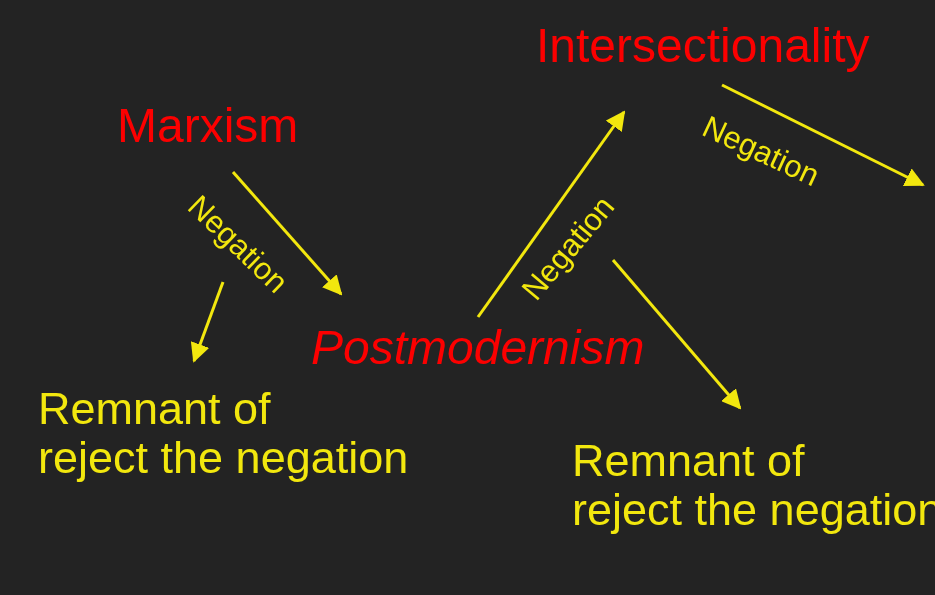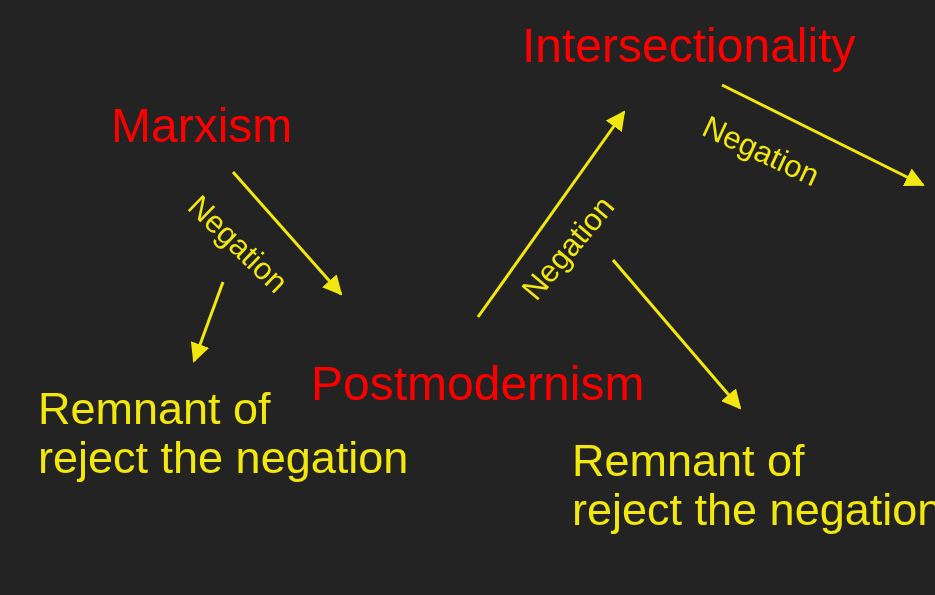--- a/index.html
+++ b/index.html
@@ -41,23 +41,23 @@
   .remnant {
     position: absolute;
     color: var(--yellow, #f2e70e);
     font-size: 45px;
     line-height: 49px;
     white-space: nowrap;
   }
   #negation-1 { left: 238px; top: 244px; transform: translate(-50%, -50%) rotate(44deg); }
   #negation-2 { left: 568px; top: 248px; transform: translate(-50%, -50%) rotate(-50deg); }
   #negation-3 { left: 761px; top: 151px; transform: translate(-50%, -50%) rotate(25deg); }
-  #node-marxism          { left: 111px; top: 102px; }
-  #node-intersectionality{ left: 522px; top: 22px; text-align: right;  }
-  #node-postmodernism    { left: 311px; top: 360px; }
+  #node-marxism          { left: 117px; top: 102px; }
+  #node-intersectionality{ left: 536px; top: 22px; text-align: right;  }
+  #node-postmodernism    { left: 311px; top: 324px; font-style: italic; }
   #remnant-left  { left: 38px;  top: 384px; }
   #remnant-right { left: 572px; top: 436px; }
   .arrow-line {
     stroke: var(--yellow, #f2e70e);
     stroke-width: 3;
     fill: none;
   }
 </style>
 </head>
 <body>

